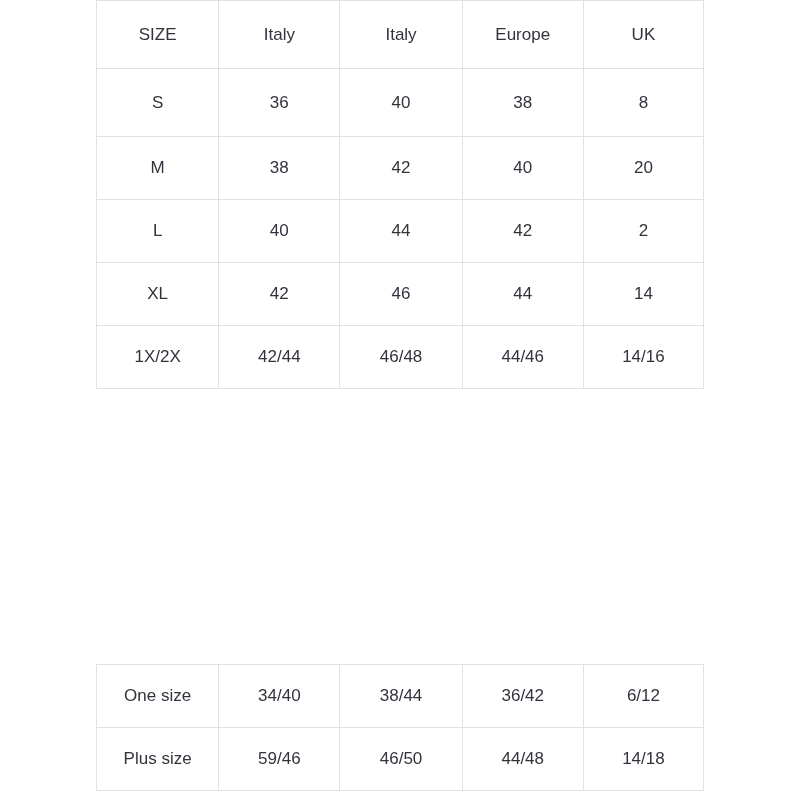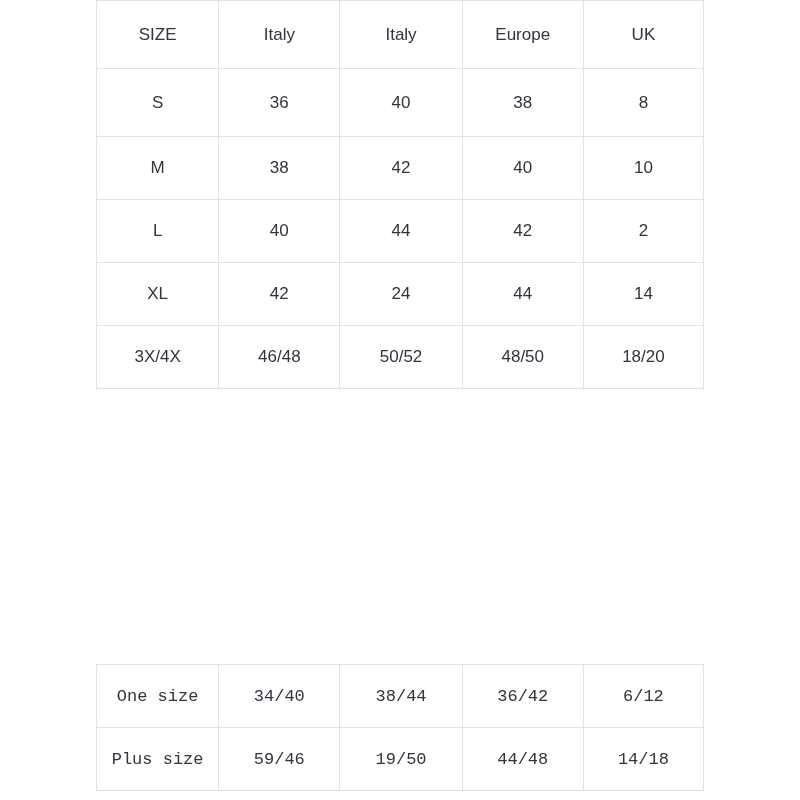--- a/index.html
+++ b/index.html
@@ -42,21 +42,21 @@
   }
   
   col.c0 { width: 117px; }
   col.c1 { width: 116px; }
   col.c2 { width: 117px; }
   col.c3 { width: 116px; }
   col.c4 { width: 115px; }
 
   #main-table tr { height: 63px; }
   #main-table tr:first-child { height: 68px; }
-  #secondary-table tr { height: 63px; font-family: Liberation Mono, monospace; }
+  #secondary-table tr { height: 63px; }
 
   .rowlabel {
     font-weight: bold;
     font-size: 17px;
     color: #22222c;
   }
   .hdr {
     font-weight: bold;
     font-size: 17px;
     color: #22222c;
@@ -91,42 +91,42 @@
           <td>36</td>
           <td>40</td>
           <td>38</td>
           <td>8</td>
         </tr>
         <tr>
           <td class="rowlabel">M</td>
           <td>38</td>
           <td>42</td>
           <td>40</td>
-          <td>10</td>
+          <td>20</td>
         </tr>
         <tr>
           <td class="rowlabel">L</td>
           <td>40</td>
           <td>44</td>
           <td>42</td>
           <td>2</td>
         </tr>
         <tr>
           <td class="rowlabel">XL</td>
           <td>42</td>
-          <td>24</td>
+          <td>46</td>
           <td>44</td>
           <td>14</td>
         </tr>
         <tr>
-          <td class="rowlabel">3X/4X</td>
+          <td class="rowlabel">1X/2X</td>
+          <td>42/44</td>
           <td>46/48</td>
-          <td>50/52</td>
-          <td>48/50</td>
-          <td>18/20</td>
+          <td>44/46</td>
+          <td>14/16</td>
         </tr>
       </tbody>
     </table>
   </div>
 
   <div class="table-wrap" id="secondary-table-wrap">
     <table class="size-table" id="secondary-table">
       <colgroup>
         <col class="c0">
           <col class="c1">
@@ -138,21 +138,21 @@
         <tr>
           <td class="rowlabel">One size</td>
           <td>34/40</td>
           <td>38/44</td>
           <td>36/42</td>
           <td>6/12</td>
         </tr>
         <tr>
           <td class="rowlabel">Plus size</td>
           <td>59/46</td>
-          <td>19/50</td>
+          <td>46/50</td>
           <td>44/48</td>
           <td>14/18</td>
         </tr>
       </tbody>
     </table>
   </div>
 
 </div>
 
 </body></html>

